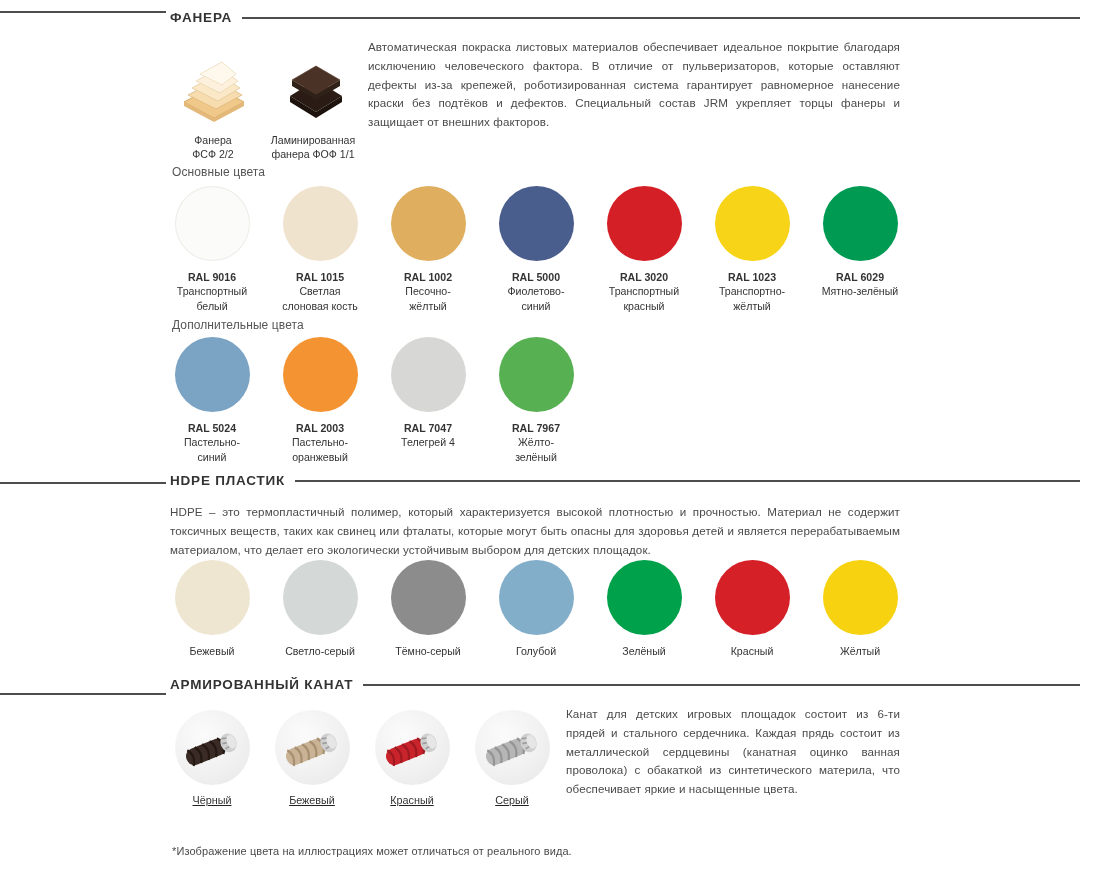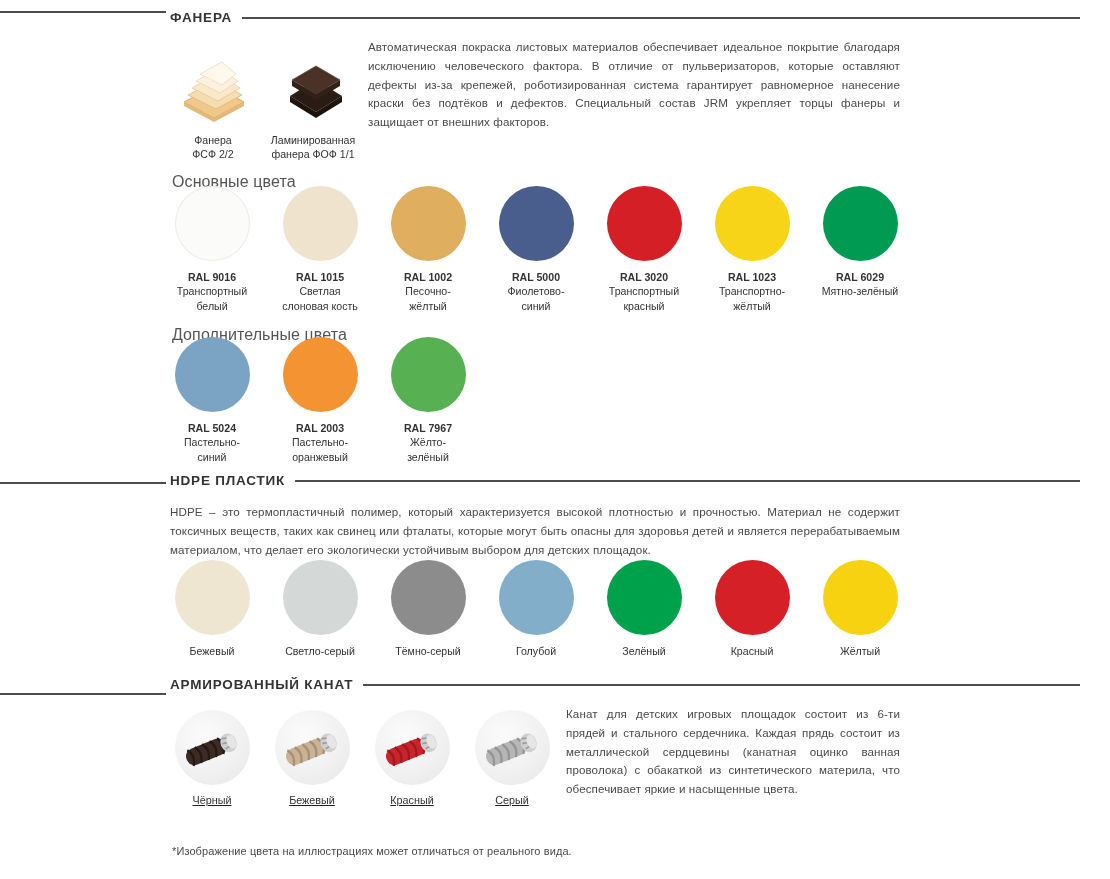--- a/index.html
+++ b/index.html
@@ -46,24 +46,23 @@
   
   .justified {
     text-align: justify;
     font-size: 11.6px;
     line-height: 1.62;
     color: #4a4a4a;
     letter-spacing: 0.1px;
   }
 
   .group-label {
-    font-size: 16px;
+    font-size: 12px;
     color: #555;
     letter-spacing: 0.1px;
-    margin-top: 8px;
   }
 
   
   .swatch-row {
     display: flex;
     gap: 8px;
   }
   .swatch {
     width: 100px;
     text-align: center;
@@ -259,20 +258,27 @@
     </div>
     <div class="swatch">
       <div class="dot" style="background:#F39332;"></div>
       <div class="cap">
         <span class="code">RAL 2003</span>
         <span class="nm">Пастельно-</span>
         <span class="nm">оранжевый</span>
       </div>
     </div>
     <div class="swatch">
+      <div class="dot" style="background:#D7D7D5;"></div>
+      <div class="cap">
+        <span class="code">RAL 7047</span>
+        <span class="nm">Телегрей 4</span>
+      </div>
+    </div>
+    <div class="swatch">
       <div class="dot" style="background:#57B153;"></div>
       <div class="cap">
         <span class="code">RAL 7967</span>
         <span class="nm">Жёлто-</span>
         <span class="nm">зелёный</span>
       </div>
     </div>
   </div>
 
   <div class="abs" style="left:0px; top:482px; width:166px; height:2px; background:#4d4d4d;"></div>

